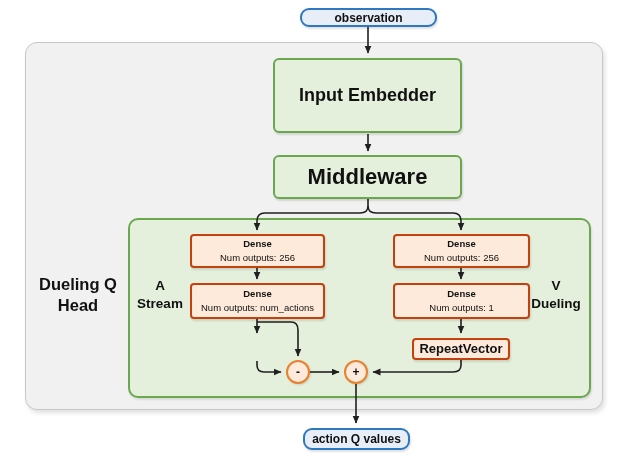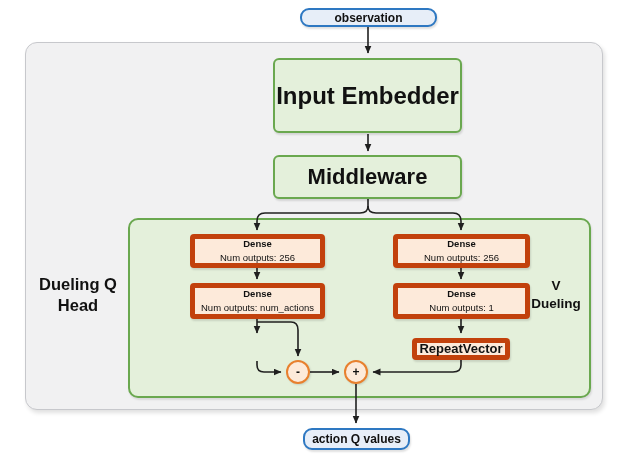--- a/index.html
+++ b/index.html
@@ -27,48 +27,49 @@
     box-shadow:1px 2px 2px rgba(0,0,0,0.12);
   }
   .blue-box{
     background:#e7eef8;border:2px solid #2e78c2;border-radius:9px;
     font-size:12px;
   }
   .green-box{
     background:#e4f0db;border:2px solid #6aa84f;border-radius:6px;
   }
   .orange-box{
-    background:#fdeada;border:5px solid #c2410c;border-radius:4px;
+    background:#fdeada;border:2px solid #c2410c;border-radius:4px;
     font-size:9.5px;line-height:1.45;
   }
   .orange-box .subtitle{font-weight:normal;}
   .op-circle{
     position:absolute;box-sizing:border-box;border-radius:50%;
     background:#fdeada;border:2.5px solid #e8802e;
     display:flex;align-items:center;justify-content:center;
     font-weight:bold;font-size:12px;line-height:1;
     box-shadow:1px 1px 2px rgba(0,0,0,0.12);
   }
   .label{
     position:absolute;text-align:center;font-weight:bold;line-height:1.3;
   }
   .label-big{font-size:16.5px;}
   .label-stream{font-size:13.5px;}
-  .fs-embedder{font-size:24px;}
+  .fs-embedder{font-size:18px;}
   .fs-middleware{font-size:22px;}
 </style>
 </head>
 <body>
 
 <div class="canvas">
 
   <div class="container outer-container"></div>
   <div class="container dueling-container"></div>
 
   <div class="label label-big" style="left:28px;top:274px;width:100px;">Dueling Q Head</div>
+  <div class="label label-stream" style="left:132px;top:277px;width:56px;">A Stream</div>
   <div class="label label-stream" style="left:528px;top:277px;width:56px;">V Dueling</div>
 
   <svg class="connectors" width="627" height="460" viewBox="0 0 627 460">
     <defs>
       <marker id="arr" markerWidth="9" markerHeight="8" refX="7.5" refY="3.5" orient="auto" markerUnits="userSpaceOnUse">
         <path d="M0,0 L8,3.5 L0,7 Z" fill="#202020"></path>
       </marker>
     </defs>
     <g fill="none" stroke="#202020" stroke-width="1.6">
       <path d="M368,27 V53" marker-end="url(#arr)"></path>

